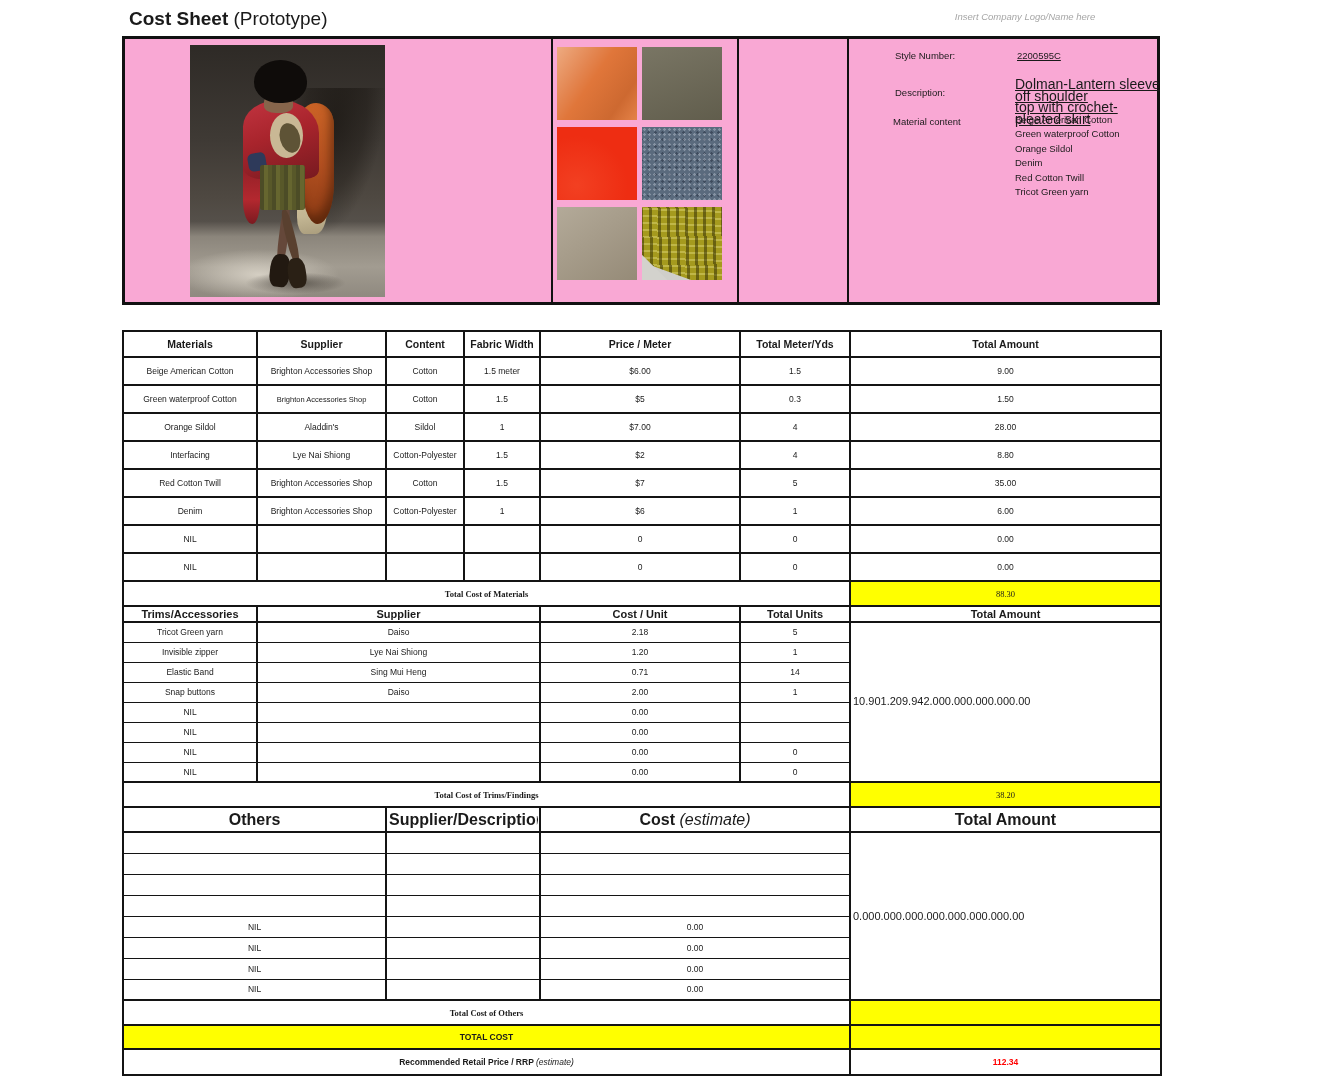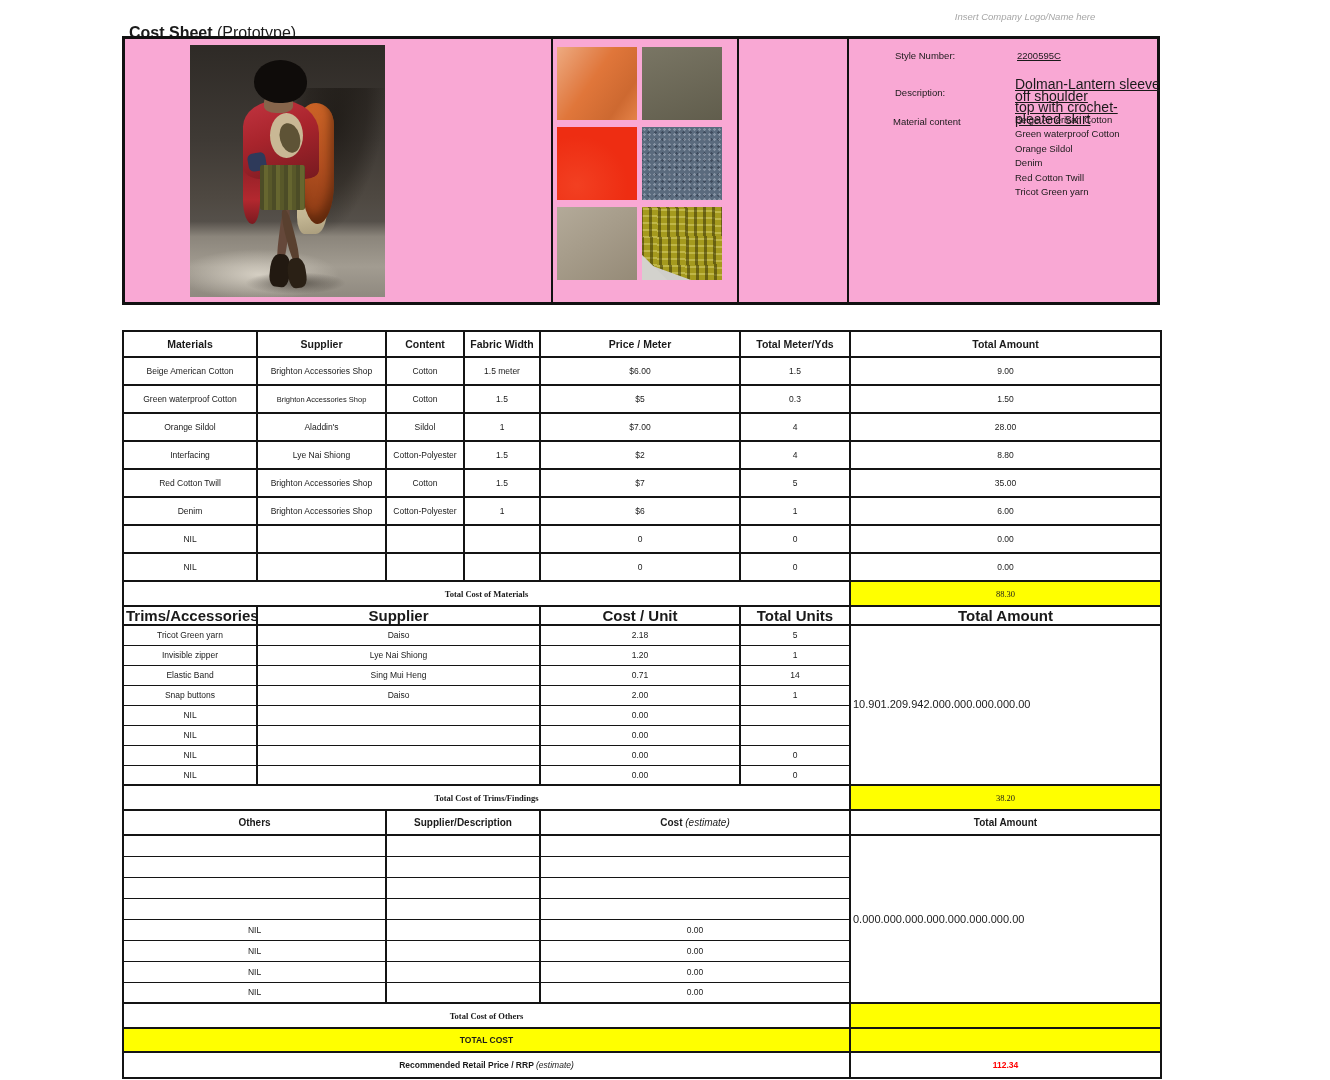--- a/index.html
+++ b/index.html
@@ -1,20 +1,20 @@
 <!DOCTYPE html>
 <html><head>
 <meta charset="utf-8">
 <style>
   * { box-sizing: border-box; }
   html,body { margin:0; padding:0; background:#ffffff; }
   body { width:1330px; height:1080px; position:relative; font-family:"Liberation Sans", sans-serif; color:#1a1a1a; }
 
   
-  .title-wrap { position:absolute; left:129px; top:24px; font-size:16px; }
+  .title-wrap { position:absolute; left:129px; top:8px; font-size:19px; }
   .title-main { font-weight:700; }
   .title-suffix { font-weight:400; }
   .logo-placeholder { position:absolute; left:905px; top:11px; width:240px; text-align:center;
     font-size:9.5px; font-style:italic; color:#a6a6a6; }
 
   
   .top-box { position:absolute; left:122px; top:36px; width:1038px; height:269px;
     border:3px solid #111; display:flex; background:#f9a8d4; }
   .tb-cell { position:relative; height:100%; }
   .tb-photo   { width:428px; border-right:2px solid #111; }
@@ -91,22 +91,22 @@
   
   table.cost { position:absolute; left:122px; top:330px; width:1038px;
     border-collapse:collapse; table-layout:fixed; border:1px solid #000; }
   table.cost td { border:2px solid #141414; padding:0 2px; text-align:center; vertical-align:middle;
     overflow:hidden; white-space:nowrap; font-size:8.5px; }
   tr.h td { font-weight:700; font-size:10.5px; height:26px; }
   tr.mrow td { height:28px; }
   tr.trow td, tr.orow td { border-top-width:1px; border-bottom-width:1px; }
   tr.trow td { height:20px; }
   tr.orow td { height:21px; }
-  tr.th2 td { font-weight:700; font-size:15px; height:16px; }
-  tr.oh td { font-weight:700; font-size:10px; height:25px;border-radius:12px; }
+  tr.th2 td { font-weight:700; font-size:11px; height:16px; }
+  tr.oh td { font-weight:700; font-size:16px; height:25px;border-radius:12px; }
   td.num { font-size:11px; }
   td.price { font-size:11.5px; }
   tr.total td { height:25px;font-family:Liberation Serif, serif; }
   td.tlabel { font-weight:700; font-size:10.5px; }
   td.yellow { background:#ffff00; }
   td.tval { font-size:11px; }
   tr.grand td { height:24px; }
   tr.rrp td { height:26px; }
   .rrp-val { color:#ff0000; font-weight:700; font-size:11.5px; }
   .est { font-style:italic; font-weight:400; }

